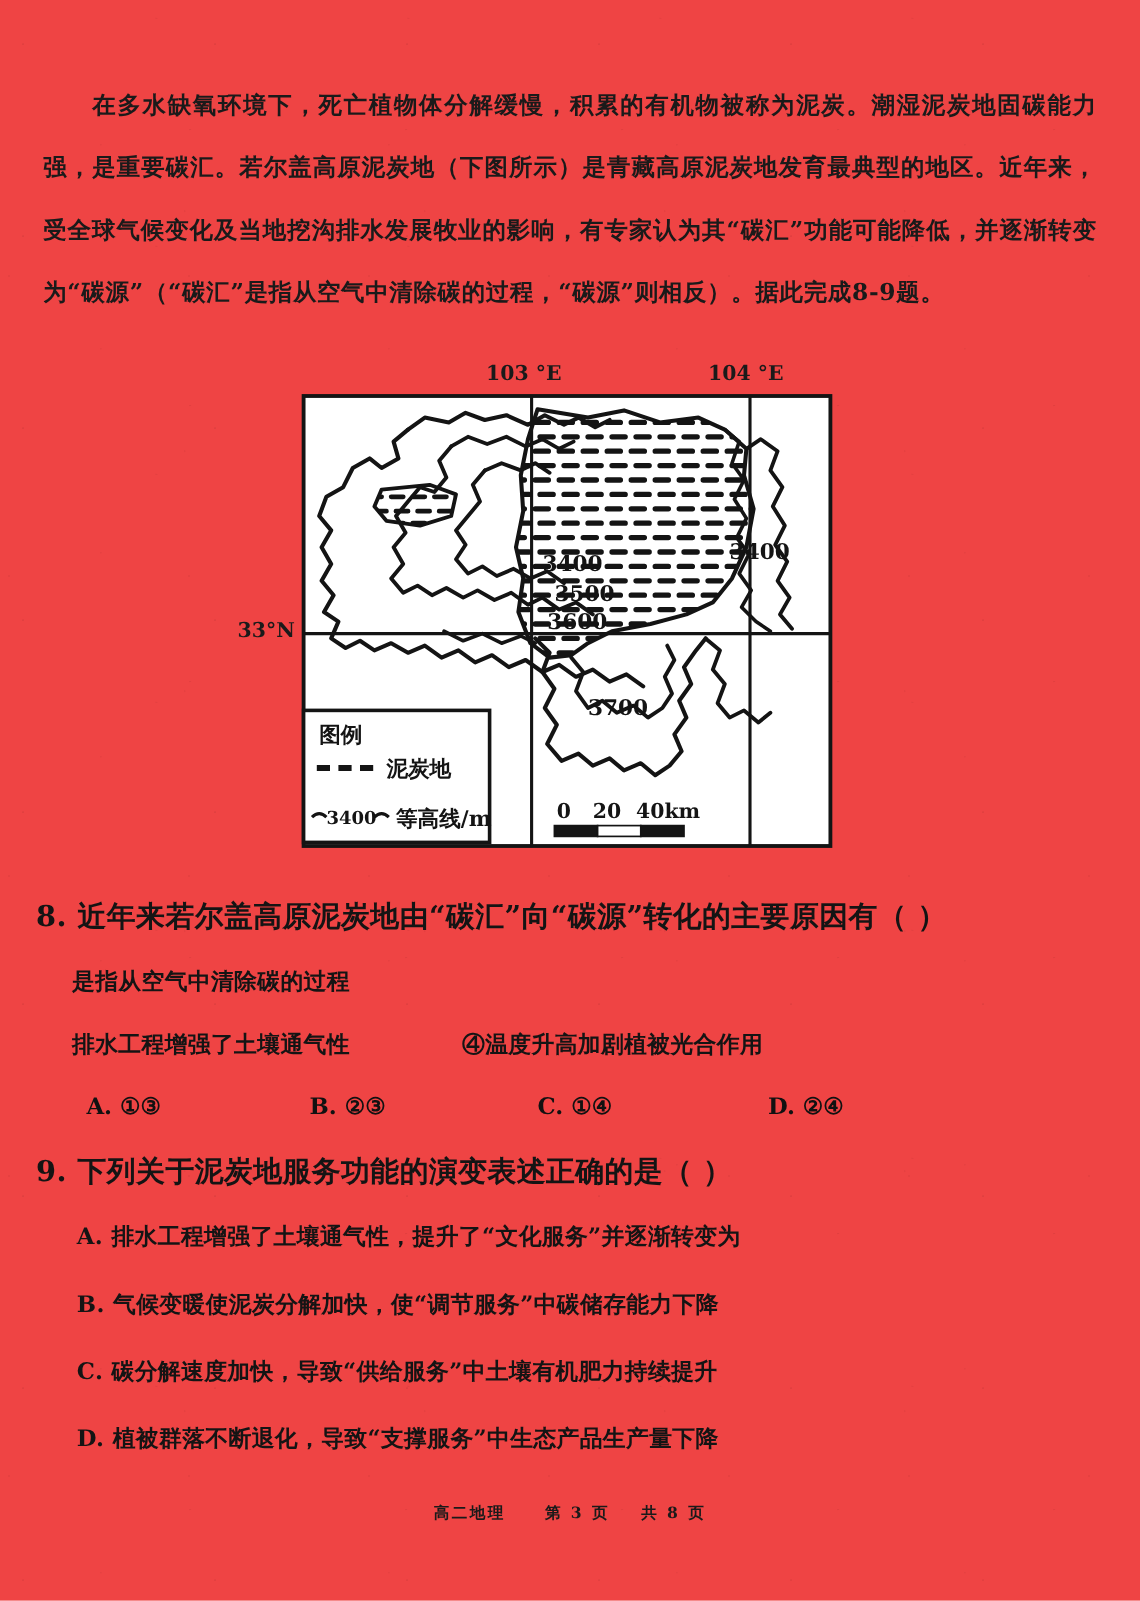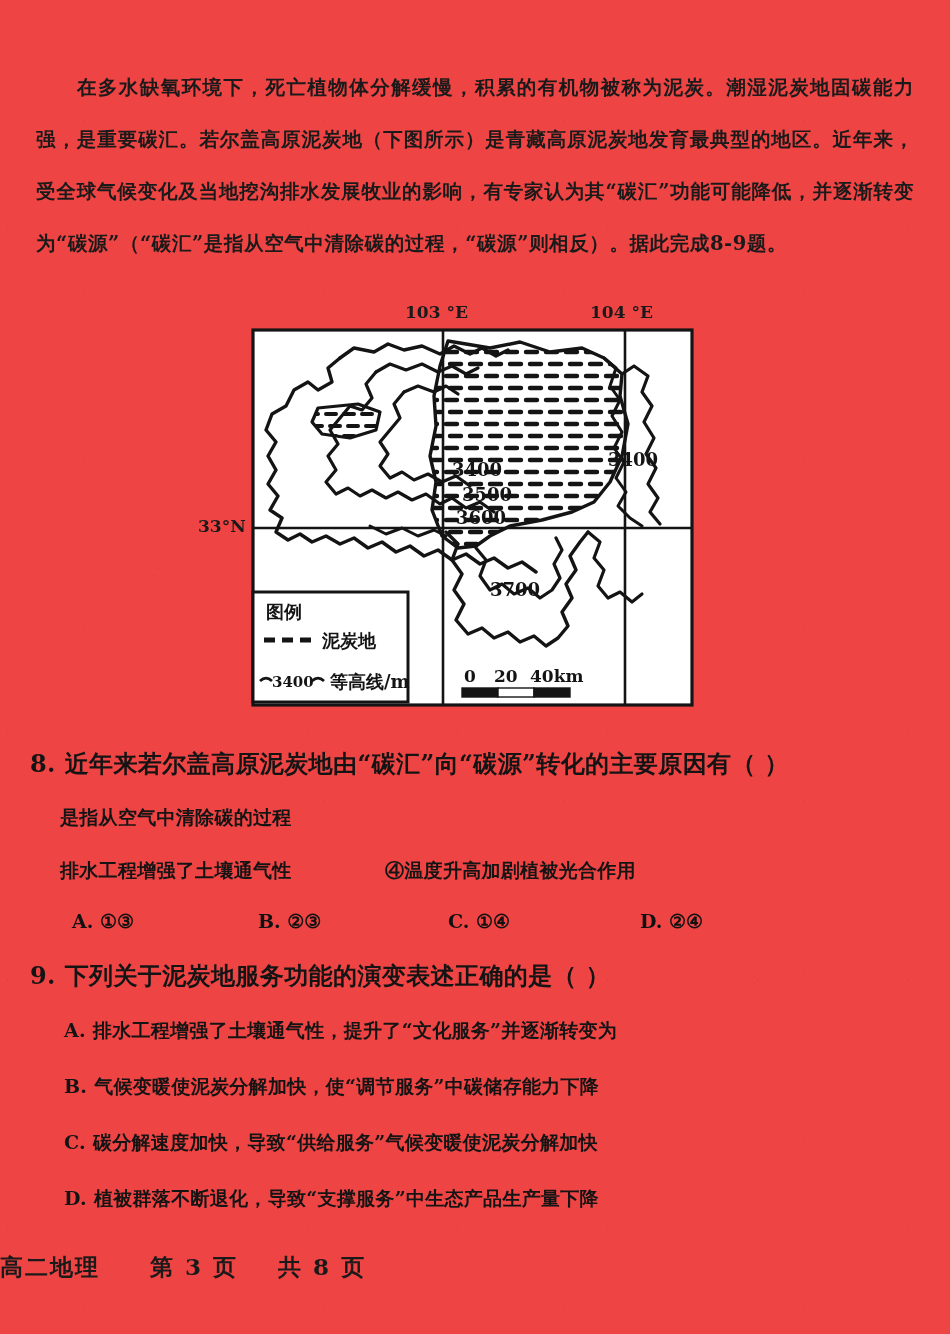--- a/index.html
+++ b/index.html
@@ -112,23 +112,23 @@
     white-space: nowrap;
     text-align: center;
   }
 
   
   .footer {
     position: absolute;
     left: 0;
     right: 0;
     top: 1252px;
-    text-align: left;
-    font-family: "DejaVu Serif", "Liberation Serif", serif;
-    font-size: 23px;
+    text-align: center;
+    font-family: "DejaVu Serif", "Liberation Serif", serif;
+    font-size: 13px;
     font-weight: 700;
     letter-spacing: 2px;
     color: #1a1a1a;
   }
 </style>
 </head>
 <body>
 
 <div class="page">
   <div class="grain"></div>
@@ -284,21 +284,21 @@
 
   <div class="q-block" style="left:30px; top:960px;">
     <div class="q-stem">
       <span>9.</span>
       <span>下列关于泥炭地服务功能的演变表述正确的是（        ）</span>
     </div>
   </div>
 
   <div class="q-block q-opt" style="left:64px; top:1018px;">A. 排水工程增强了土壤通气性，提升了“文化服务”并逐渐转变为</div>
   <div class="q-block q-opt" style="left:64px; top:1074px;">B. 气候变暖使泥炭分解加快，使“调节服务”中碳储存能力下降</div>
-  <div class="q-block q-opt" style="left:64px; top:1130px;">C. 碳分解速度加快，导致“供给服务”气候变暖使泥炭分解加快</div>
+  <div class="q-block q-opt" style="left:64px; top:1130px;">C. 碳分解速度加快，导致“供给服务”中土壤有机肥力持续提升</div>
   <div class="q-block q-opt" style="left:64px; top:1186px;">D. 植被群落不断退化，导致“支撑服务”中生态产品生产量下降</div>
 
   <div class="footer">
     <span>高二地理</span>
     &nbsp;&nbsp;&nbsp;
     <span>第 3 页</span>
     &nbsp;&nbsp;
     <span>共 8 页</span>
   </div>
 </div>

